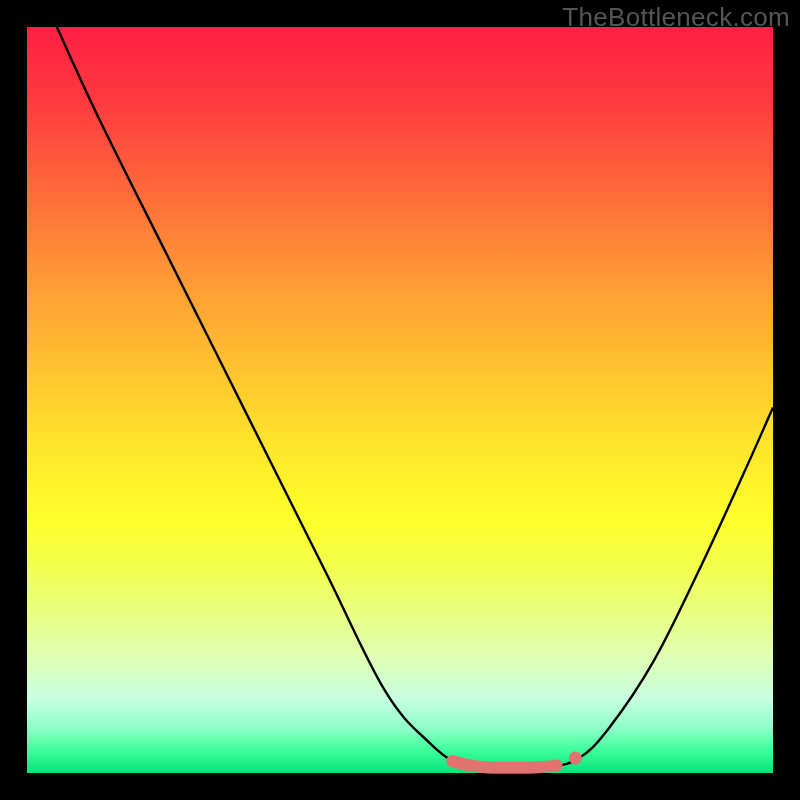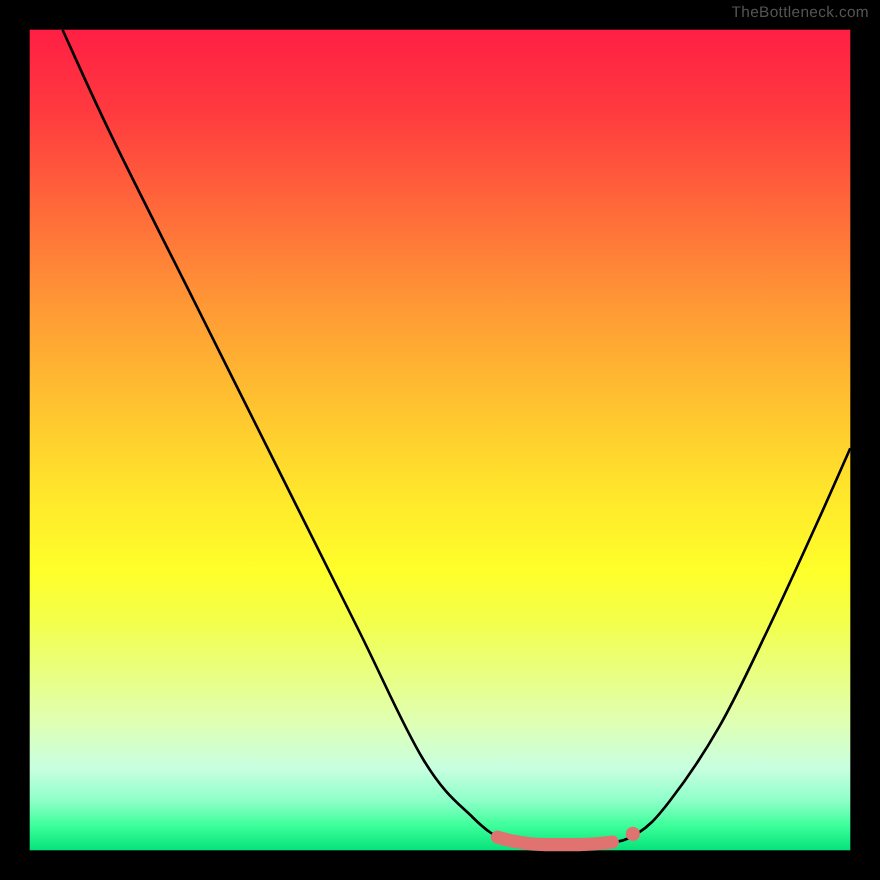--- a/index.html
+++ b/index.html
@@ -33,21 +33,21 @@
     top: 27px;
     width: 746px;
     height: 746px;
     overflow: visible;
   }
   .watermark {
     position: absolute;
     top: 2px;
     right: 10px;
     font-family: Arial, Helvetica, sans-serif;
-    font-size: 14px;
+    font-size: 26px;
     color: #555555;
     letter-spacing: 0.3px;
   }
 </style>
 </head>
 <body>
 
 <div class="stage">
   <div class="plot-area"></div>
 

